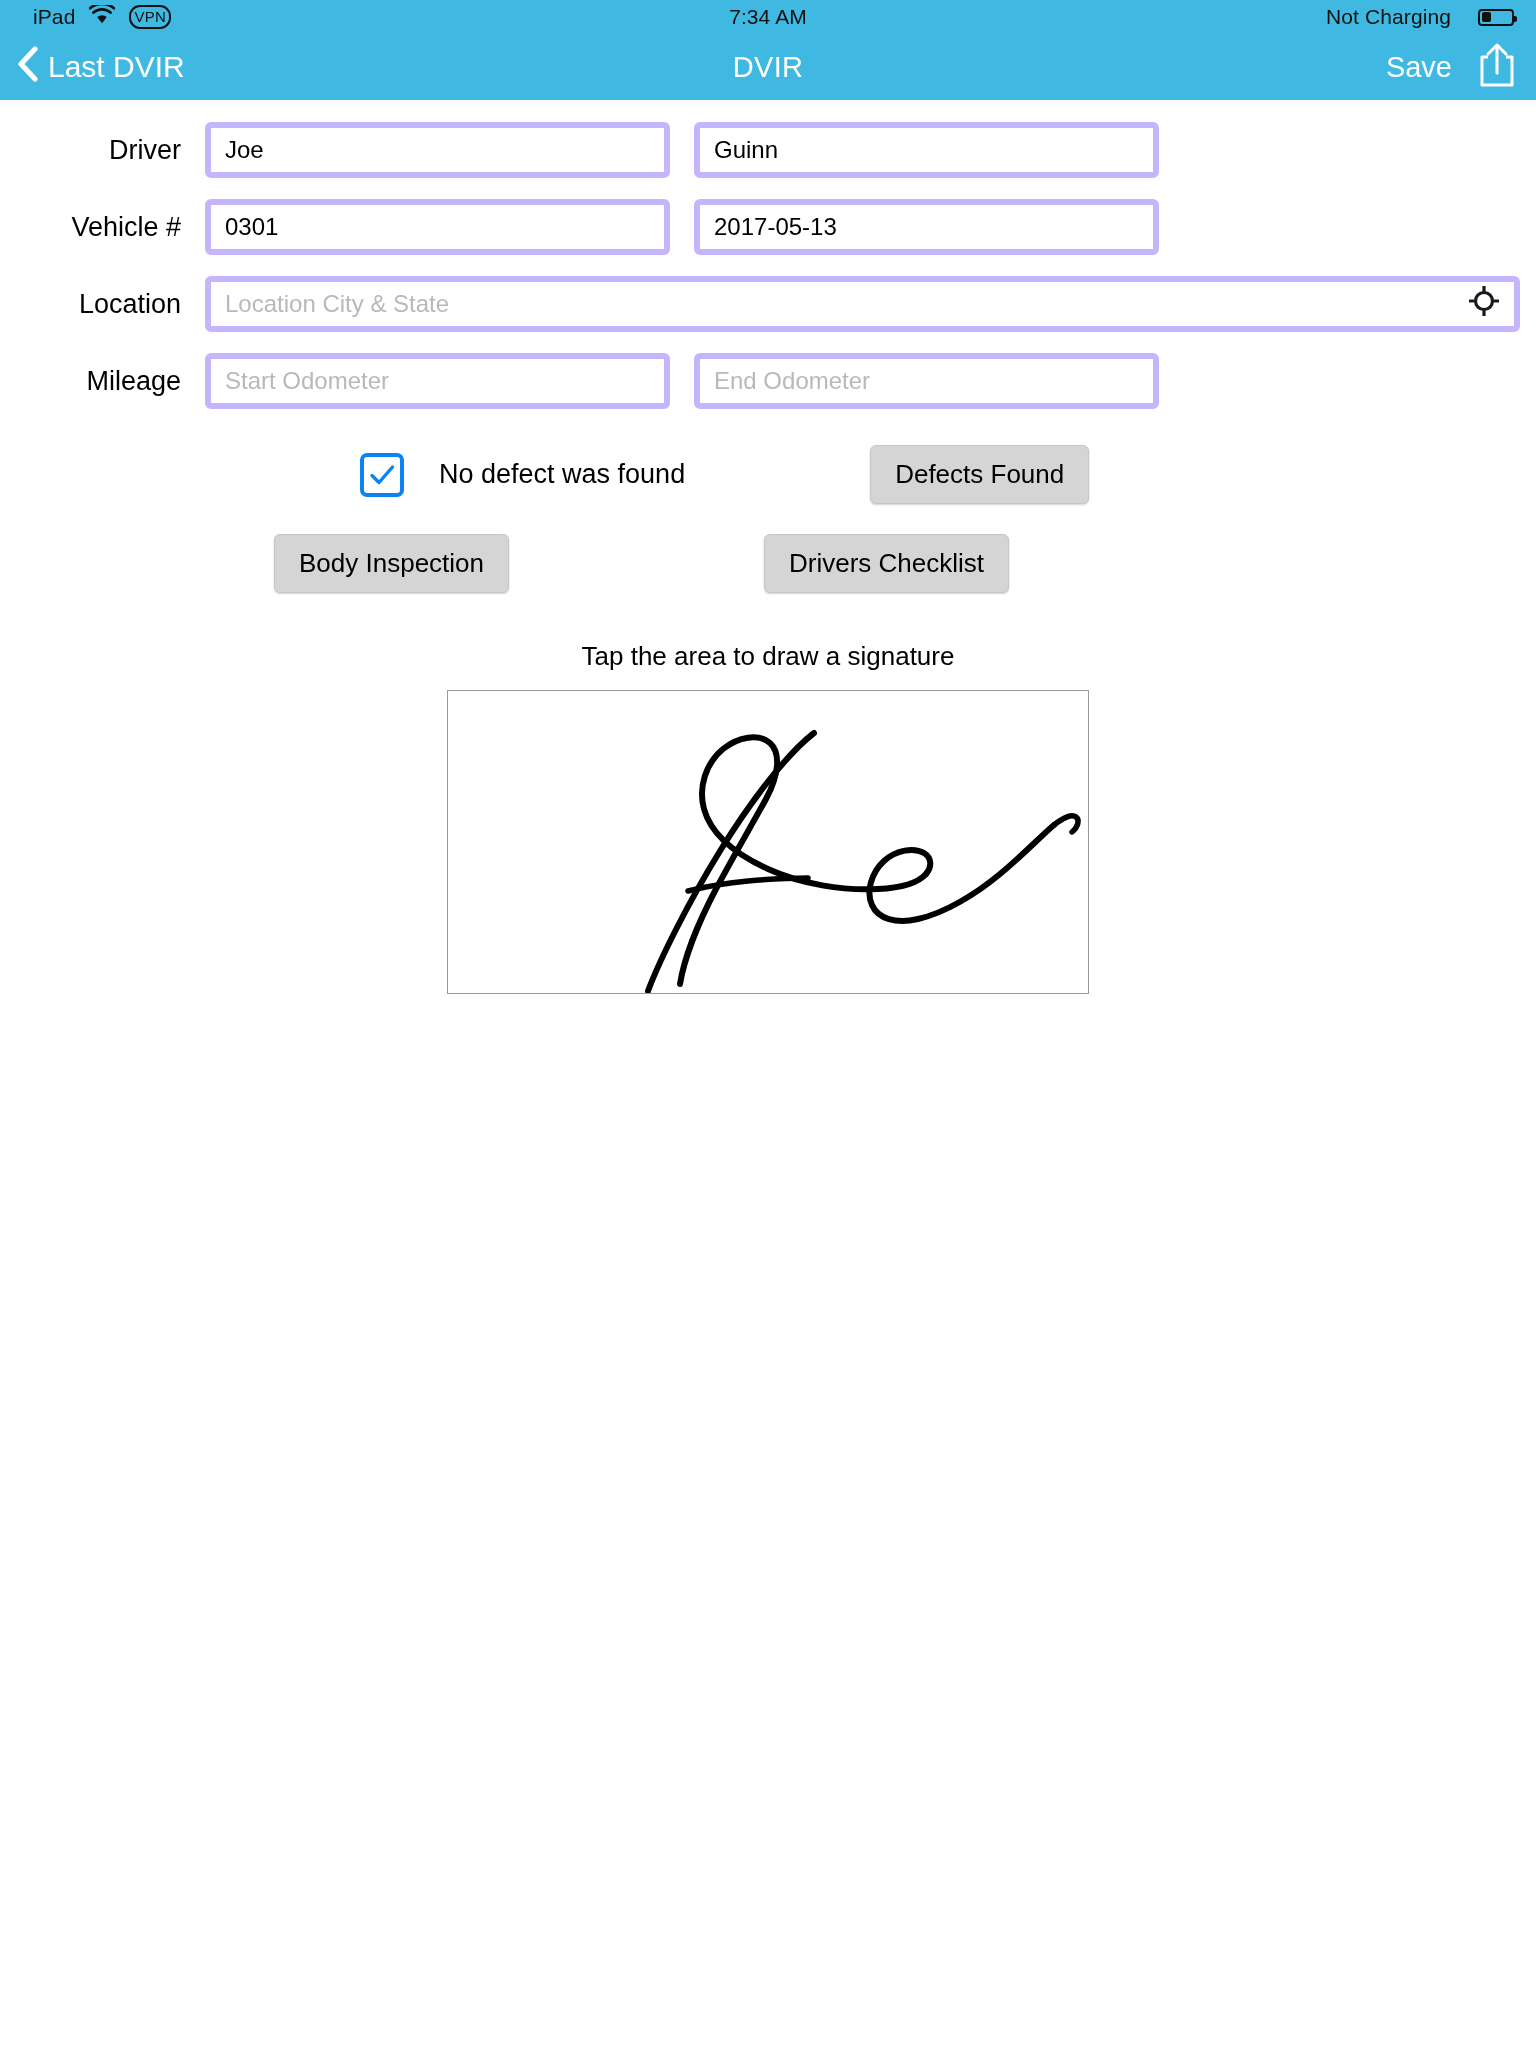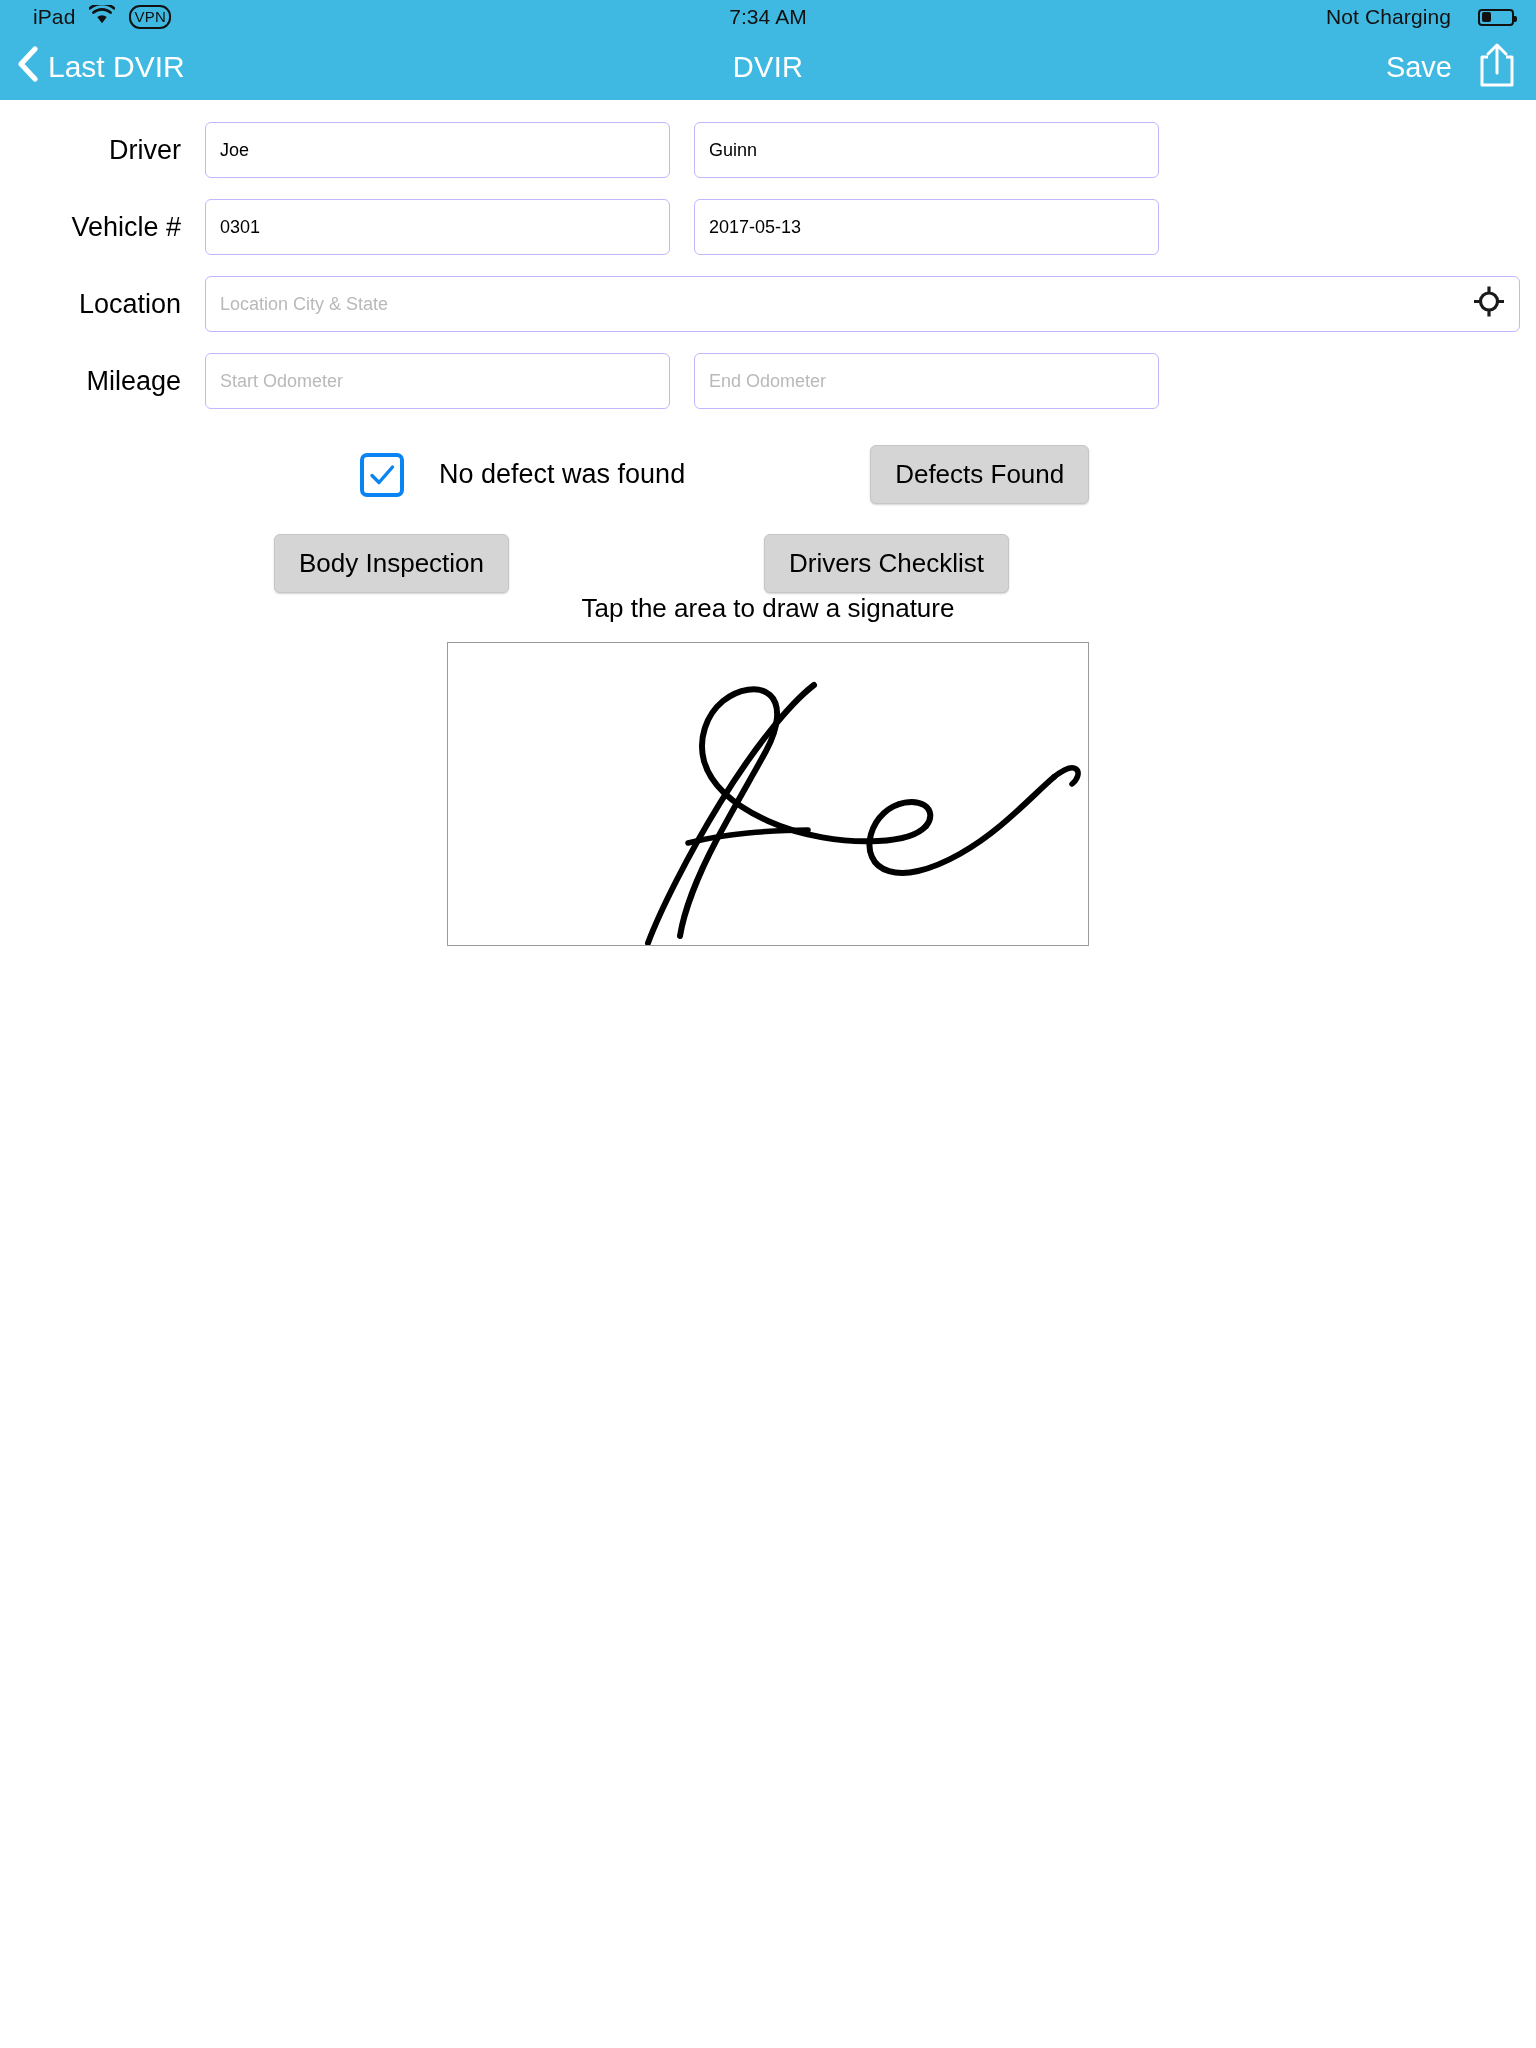--- a/index.html
+++ b/index.html
@@ -109,27 +109,27 @@
   .row-label {
     width: 205px;
     text-align: right;
     padding-right: 24px;
     font-size: 27px;
     color: #000;
     flex: 0 0 auto;
   }
   .field {
     height: 56px;
-    border: 1px solid #c4b5fd;
+    border: 6px solid #c4b5fd;
     border-radius: 6px;
     background: #fff;
     display: flex;
     align-items: center;
     padding: 0 14px;
-    font-size: 18px;
+    font-size: 24px;
     color: #000;
     position: relative;
   }
   .field.col { width: 465px; }
   .field.col-right { width: 465px; margin-left: 24px; }
   .field.full { flex: 1 1 auto; }
   .field .ph { color: #b9b9b9; }
   .gps-icon {
     position: absolute;
     right: 14px; top: 50%;
@@ -176,20 +176,21 @@
     margin-top: 30px;
     padding-left: 274px;
   }
   .btn-checklist { margin-left: 255px; }
 
   
   .sig-caption {
     text-align: center;
     font-size: 26px;
     color: #000;
+    margin-top: 48px;
   }
   .sig-box {
     width: 642px;
     height: 304px;
     margin: 18px auto 0 auto;
     border: 1px solid #9a9a9a;
     background: #fff;
     cursor: crosshair;
   }
 </style>

